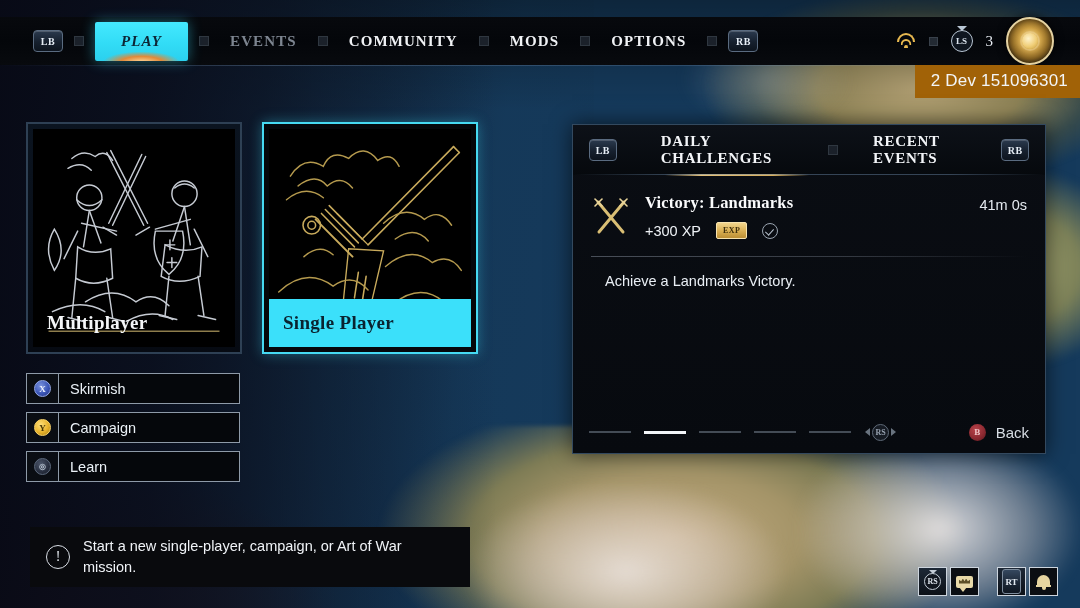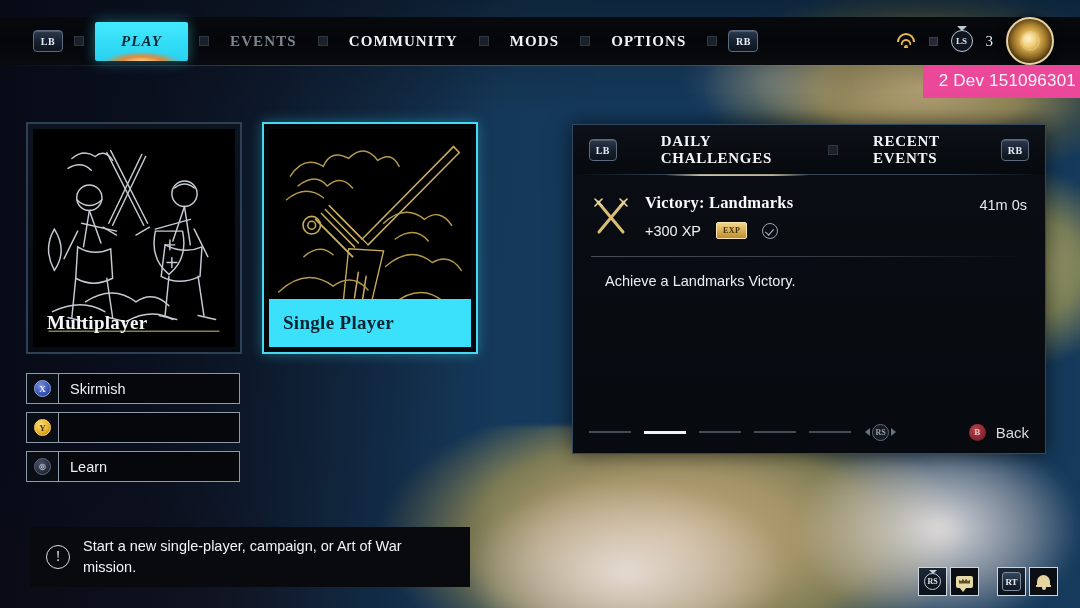--- a/index.html
+++ b/index.html
@@ -139,22 +139,22 @@
     box-shadow:0 0 10px rgba(0,0,0,0.8), inset 0 0 6px rgba(0,0,0,0.55);
     display:flex; align-items:center; justify-content:center;
   }
   .emblem .sun {
     width:16px; height:16px; border-radius:50%;
     background:radial-gradient(circle at 40% 35%, #fff3cb 0%, #f0ce78 55%, #c79b35 100%);
     box-shadow:0 0 0 2px rgba(255,240,200,0.25), 0 0 9px rgba(255,225,150,0.8);
   }
   #devtag {
     position:absolute; right:0; top:65px;
-    background:#ec4899; color:#f2f5f8;
-    font-size:17px; padding:6px 4px 7px 16px;
+    background:#a16207; color:#f2f5f8;
+    font-size:17px; padding:6px 12px 7px 16px;
     font-family:"Liberation Sans", sans-serif; letter-spacing:0.2px;
   }
 
   
   #left { position:absolute; left:26px; top:122px; width:452px; }
   .cards { display:flex; gap:20px; }
   .card {
     width:218px; height:232px; position:relative;
     background:#05070b; padding:5px;
   }
@@ -315,21 +315,21 @@
     color:#dde4ec; font-size:8px; font-weight:bold;
     display:flex; align-items:center; justify-content:center;
     font-family:"Liberation Serif", serif; position:relative;
   }
   .rs-st::before {
     content:""; position:absolute; top:-4px; left:50%; transform:translateX(-50%);
     border-left:4px solid transparent; border-right:4px solid transparent;
     border-top:4px solid #c3ccd6;
   }
   .rt-key {
-    width:19px; height:19px; border-radius:3px;
+    width:19px; height:25px; border-radius:3px;
     background:linear-gradient(to bottom, #35485f 0%, #1a2534 60%, #101823 100%);
     border:1px solid #7e8d9e; color:#e3eaf2;
     font-size:9px; font-weight:bold; font-family:"Liberation Serif", serif;
     display:flex; align-items:center; justify-content:center;
   }
   .chat-ic {
     width:17px; height:12px; background:#e8d9a8; border-radius:2px; position:relative;
   }
   .chat-ic::after {
     content:""; position:absolute; left:3px; bottom:-4px;
@@ -496,20 +496,21 @@
     <div class="sub-row">
       <div class="sub-key">
         <span class="key-circ key-x">X</span>
       </div>
       <div class="sub-text">Skirmish</div>
     </div>
     <div class="sub-row">
       <div class="sub-key">
         <span class="key-circ key-y">Y</span>
       </div>
+      <div class="sub-text">Campaign</div>
     </div>
     <div class="sub-row">
       <div class="sub-key">
         <span class="key-circ key-l">◎</span>
       </div>
       <div class="sub-text">Learn</div>
     </div>
   </div>
 </div>
 

